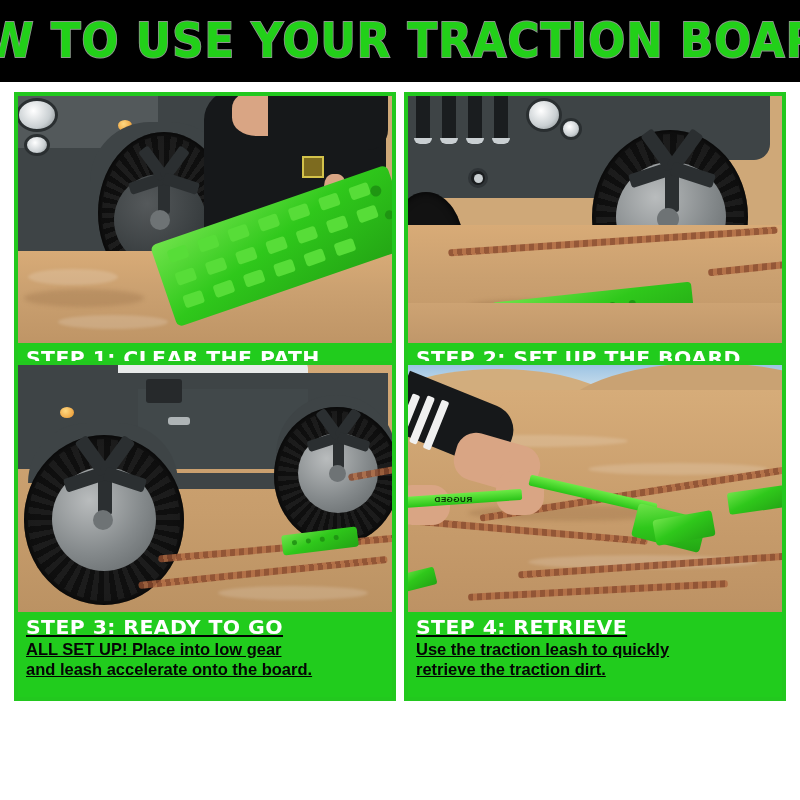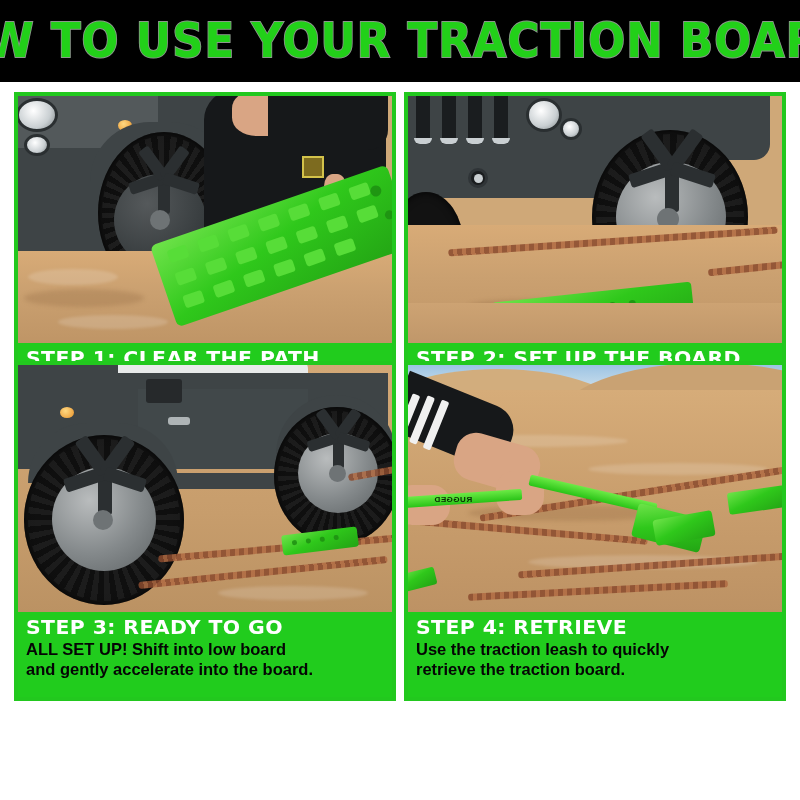--- a/index.html
+++ b/index.html
@@ -26,21 +26,21 @@
     text-shadow: 0 0 1px #7f8c7f;
   }
 
   
   .grid {
     position: absolute; left: 14px; top: 92px;
     width: 784px; height: 694px;
     display: grid;
     grid-template-columns: 382px 382px;
     grid-template-rows: 255px 255px;
-    column-gap: 8px; row-gap: 14px;
+    column-gap: 8px; row-gap: 14px; text-decoration: underline;
   }
   .card {
     border: 4px solid #22c81e;
     background: #21cc1d;
     position: relative; overflow: hidden;
     display: flex; flex-direction: column;
     height: 340px;
   }
   .photo { position: relative; width: 100%; height: 247px; overflow: hidden; background: #cfa878; }
   .caption { padding: 4px 8px 6px 8px; background: #21cc1d; flex: 1; }
@@ -340,22 +340,22 @@
         <div style="position:absolute;left:264px;top:166px;width:76px;height:20px;transform:rotate(-7deg);">
           <div class="board-stud" style="left:10px;top:6px;width:5px;height:5px;"></div>
           <div class="board-stud" style="left:24px;top:6px;width:5px;height:5px;"></div>
           <div class="board-stud" style="left:38px;top:6px;width:5px;height:5px;"></div>
           <div class="board-stud" style="left:52px;top:6px;width:5px;height:5px;"></div>
         </div>
       </div>
       <div class="caption">
         <div class="step-title">STEP 3: READY TO GO</div>
         <div class="step-body">
-          <span>ALL SET UP! Shift into low board</span>
-          <span>and gently accelerate into the board.</span>
+          <span>ALL SET UP! Place into low gear</span>
+          <span>and leash accelerate onto the board.</span>
         </div>
       </div>
     </div>
 
     <div class="card">
       <div class="photo">
         <div class="sky" style="height:26px;"></div>
         <div class="dune" style="left:-40px;top:4px;width:260px;height:50px;background:#d2ad7d;"></div>
         <div class="dune" style="left:150px;top:-2px;width:300px;height:56px;background:#c9a273;"></div>
         <div class="sand" style="height:222px;background:linear-gradient(#d6ac79,#c99e6d 50%,#bd9264);"></div>
@@ -383,19 +383,19 @@
 
         <div class="board" style="left:226px;top:146px;width:70px;height:34px;transform:rotate(14deg);border-radius:4px;"></div>
         <div class="board" style="left:246px;top:150px;width:60px;height:26px;transform:rotate(-10deg);border-radius:4px;"></div>
         <div class="board" style="left:320px;top:124px;width:58px;height:22px;transform:rotate(-8deg);border-radius:3px;"></div>
         <div class="board" style="left:-12px;top:206px;width:40px;height:18px;transform:rotate(-14deg);border-radius:3px;"></div>
       </div>
       <div class="caption">
         <div class="step-title">STEP 4: RETRIEVE</div>
         <div class="step-body">
           <span>Use the traction leash to quickly</span>
-          <span>retrieve the traction board.</span>
+          <span>retrieve the traction dirt.</span>
         </div>
       </div>
     </div>
 
   </div>
 </div>
 
 </body></html>

